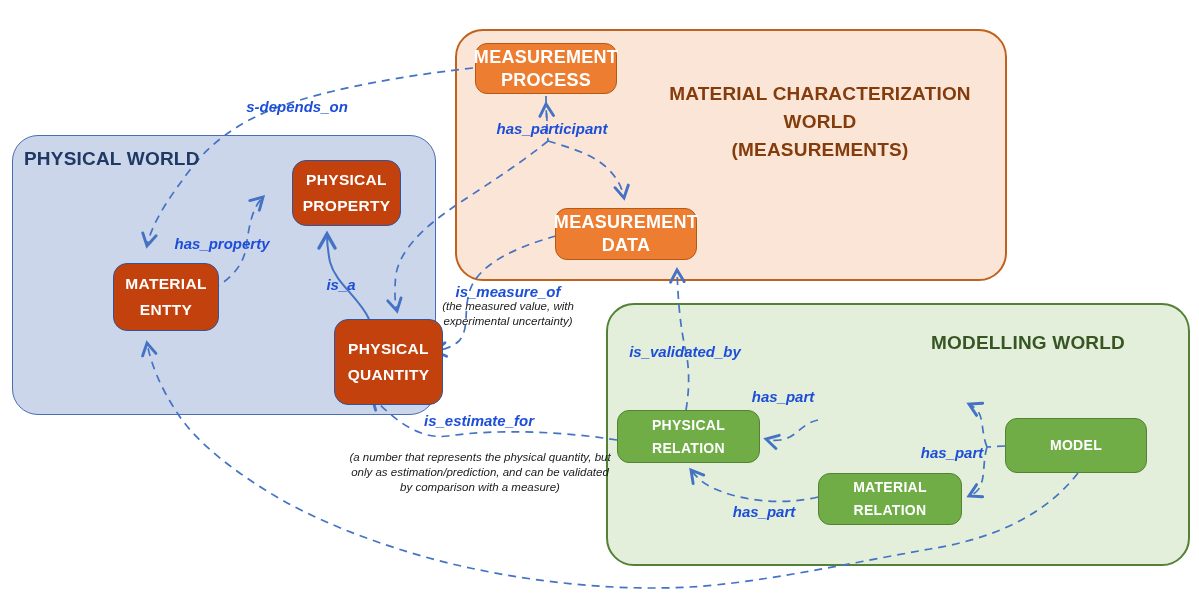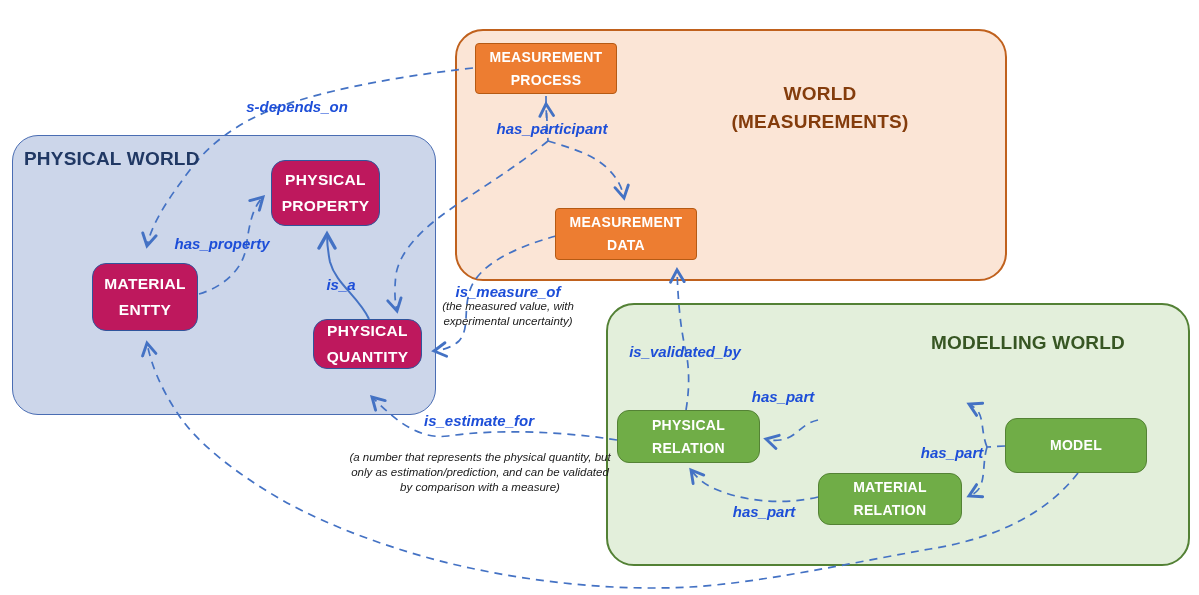--- a/index.html
+++ b/index.html
@@ -32,24 +32,24 @@
   
   svg.edges{position:absolute;left:0;top:0;z-index:2;pointer-events:none;}
   .edge{fill:none;stroke:#4472c4;stroke-width:1.7;stroke-dasharray:8 6;}
   .edge.solid{stroke-dasharray:none;stroke-width:2;}
   
   .node{
     position:absolute;box-sizing:border-box;z-index:3;
     display:flex;align-items:center;justify-content:center;text-align:center;
     color:#ffffff;font-weight:bold;letter-spacing:.3px;padding:2px 6px;
   }
-  .node.blue{background:#be185d;border:1.8px solid #30559c;border-radius:14px;
-    font-size:15.5px;line-height:26px;}
-  .node.orange{background:#ed7d31;border:1.8px solid #b55a14;border-radius:4px;
-    font-size:14px;line-height:23px;}
+  .node.blue{background:#c2410c;border:1.8px solid #30559c;border-radius:14px;
+    font-size:15.5px;line-height:26px;margin-left:21px;}
+  .node.orange{background:#ed7d31;border:1.8px solid #b55a14;border-radius:12px;
+    font-size:18px;line-height:23px;}
   .node.green{background:#70ad47;border:1.8px solid #548235;border-radius:12px;
     font-size:14px;line-height:23px;}
   
   .elabel{
     position:absolute;z-index:4;transform:translate(-50%,-50%);
     font-style:italic;font-weight:600;font-size:15px;color:#1d4ed8;white-space:nowrap;
   }
   .enote{
     position:absolute;z-index:4;transform:translateX(-50%);text-align:center;
     font-style:italic;font-weight:500;font-size:11.5px;line-height:15px;color:#1a1a1a;
@@ -59,20 +59,21 @@
 <body>
 
 <div class="canvas">
 
   <div class="world physical"></div>
   <div class="world measurement"></div>
   <div class="world modelling"></div>
 
   <div class="wtitle physical">PHYSICAL WORLD</div>
   <div class="wtitle measurement">
+    <div>MATERIAL CHARACTERIZATION</div>
     <div>WORLD</div>
     <div>(MEASUREMENTS)</div>
   </div>
   <div class="wtitle modelling">MODELLING WORLD</div>
 
   <svg class="edges" width="1199" height="595" viewBox="0 0 1199 595">
     <defs>
       <marker id="arr" orient="auto" markerWidth="11" markerHeight="11" refX="8" refY="5">
         <path d="M1,1 L8,5 L1,9" fill="none" stroke="#4472c4" stroke-width="1.7" stroke-linecap="round"></path>
       </marker>
@@ -103,21 +104,21 @@
     <path class="edge" d="M987,447 C981,432 984,418 977,410 C974,407 971,405 969,404" marker-end="url(#arr)"></path>
     <path class="edge" d="M987,447 C982,464 986,482 977,491 C974,494 971,495 969,496" marker-end="url(#arr)"></path>
 
     <path class="edge" d="M617,440 C560,431 495,429 448,436 C418,440 394,419 372,397" marker-end="url(#arr)"></path>
 
     <path class="edge" d="M1078,473 C1040,522 980,541 930,549 C850,563 760,583 690,587 C620,591 540,583 470,568 C400,553 330,527 282,500 C235,473 196,442 178,414 C160,387 151,364 147,343" marker-end="url(#arr)"></path>
   </svg>
 
   <div class="node blue" style="left:92px;top:263px;width:106px;height:68px;">MATERIAL ENTTY</div>
   <div class="node blue" style="left:271px;top:160px;width:109px;height:66px;">PHYSICAL PROPERTY</div>
-  <div class="node blue" style="left:313px;top:319px;width:109px;height:50px;">PHYSICAL QUANTITY</div>
+  <div class="node blue" style="left:313px;top:319px;width:109px;height:86px;">PHYSICAL QUANTITY</div>
 
   <div class="node orange" style="left:475px;top:43px;width:142px;height:51px;">MEASUREMENT PROCESS</div>
   <div class="node orange" style="left:555px;top:208px;width:142px;height:52px;">MEASUREMENT DATA</div>
 
   <div class="node green" style="left:617px;top:410px;width:143px;height:53px;">PHYSICAL RELATION</div>
   <div class="node green" style="left:818px;top:473px;width:144px;height:52px;">MATERIAL RELATION</div>
   <div class="node green" style="left:1005px;top:418px;width:142px;height:55px;">MODEL</div>
 
   <div class="elabel" style="left:297px;top:106px;">s-depends_on</div>
   <div class="elabel" style="left:222px;top:243px;">has_property</div>

